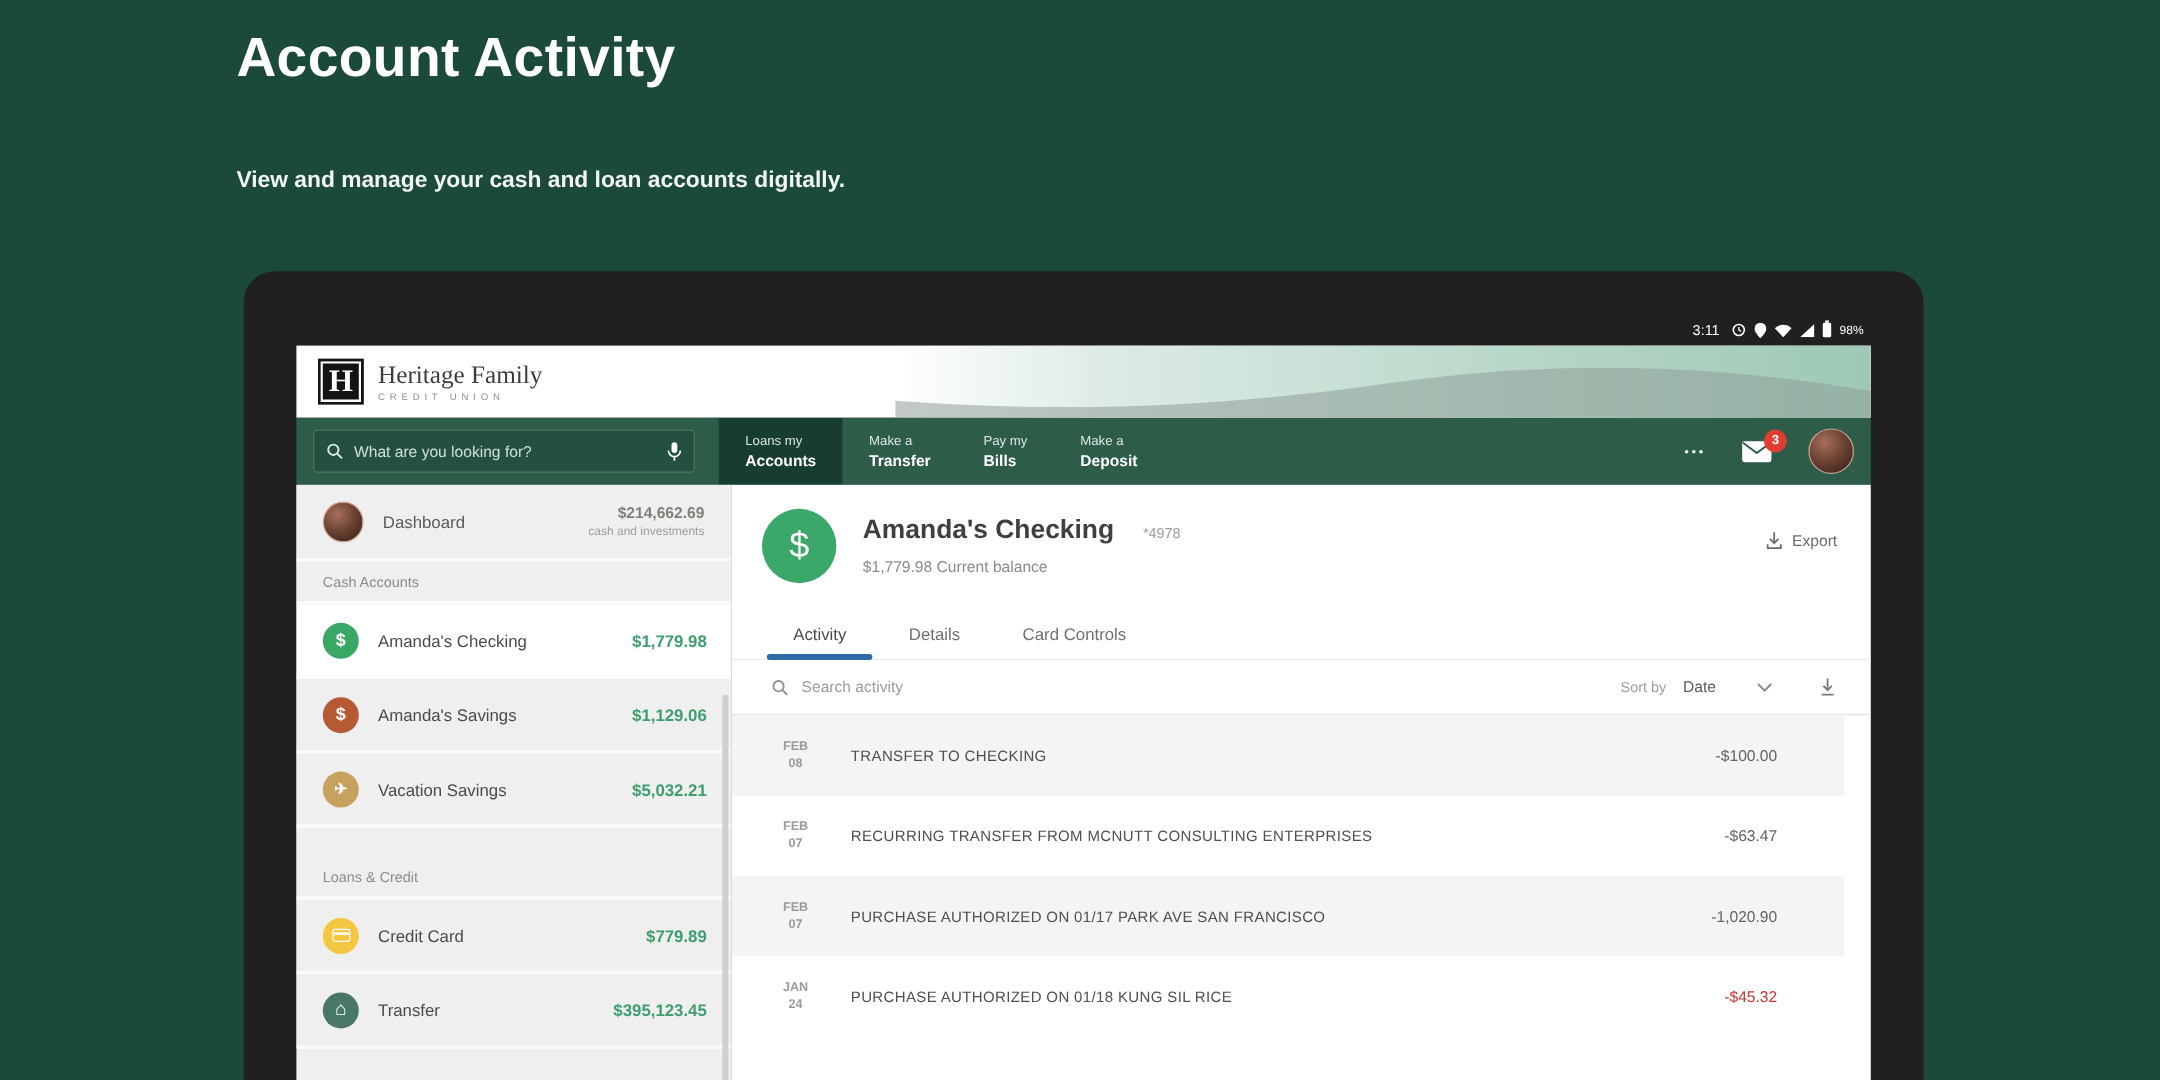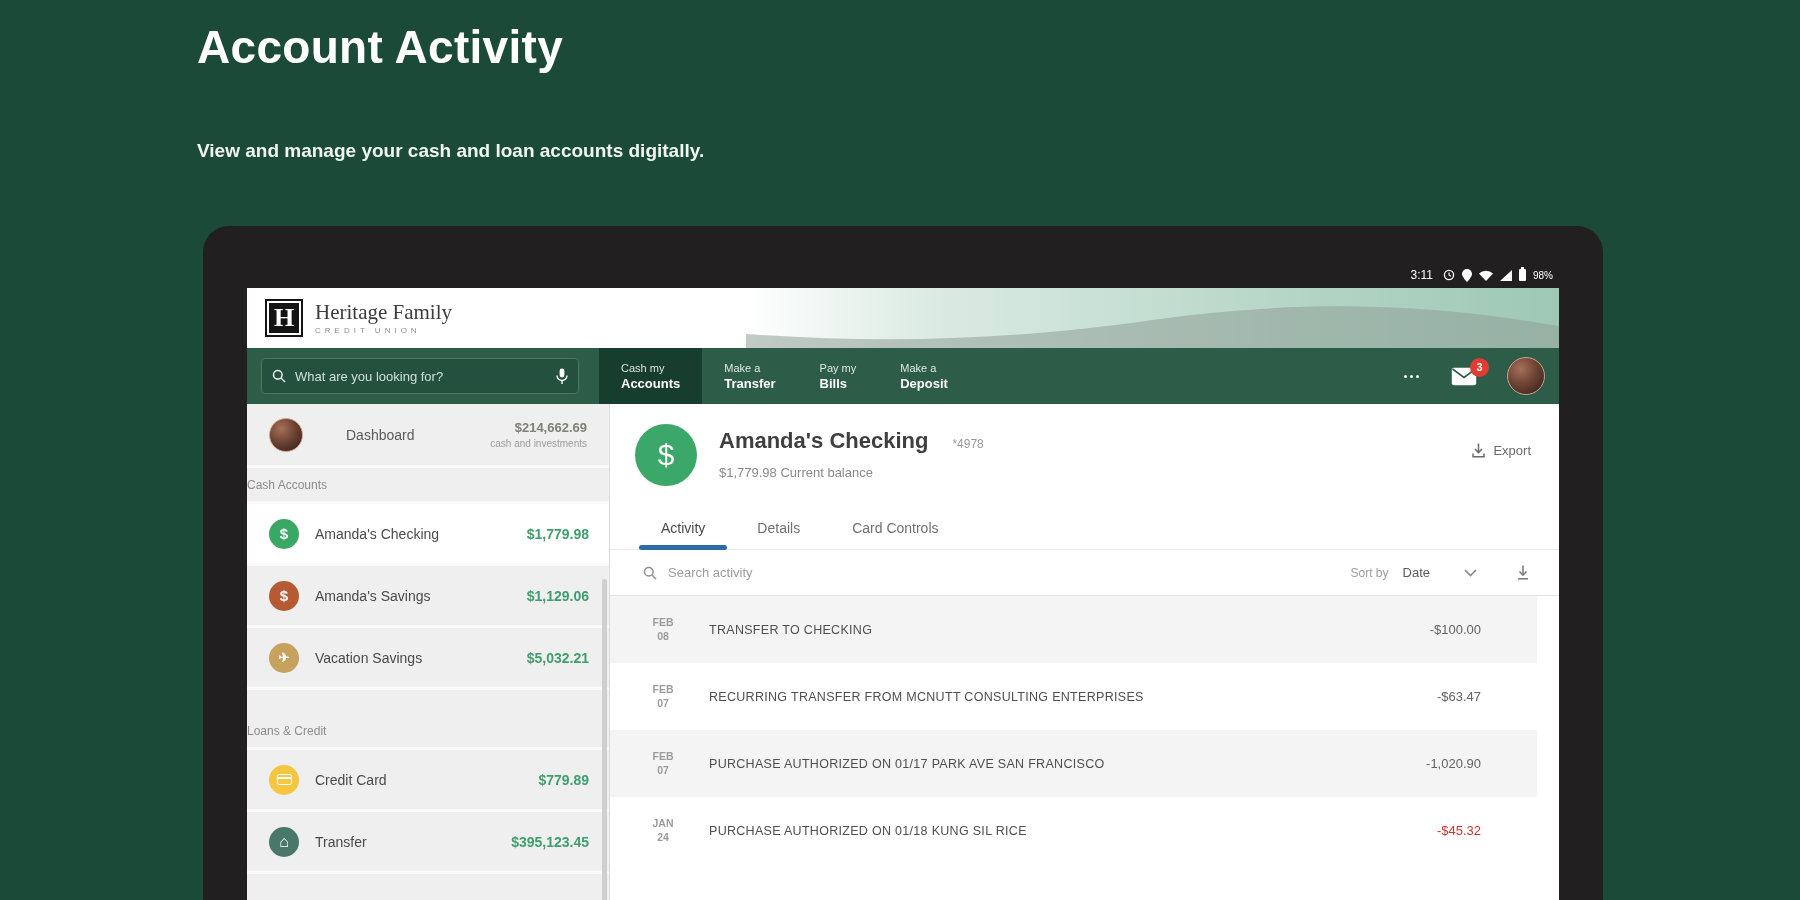--- a/index.html
+++ b/index.html
@@ -46,27 +46,27 @@
   .more-dots i { width:3px; height:3px; border-radius:50%; background:#fff; display:block; }
   .mail-wrap { position:relative; cursor:pointer; }
   .mail-badge { position:absolute; top:-9px; right:-12px; width:19px; height:19px; border-radius:50%; background:#E03C31; color:#fff; font-size:11px; font-weight:700; display:flex; align-items:center; justify-content:center; }
   .avatar { width:38px; height:38px; border-radius:50%; background:radial-gradient(circle at 35% 30%, #a8705a 0%, #6e4434 45%, #2e1c16 100%); border:1px solid #caa28f; cursor:pointer; }
 
   
   .app-body { flex:1; display:flex; min-height:0; }
 
   
   .sidebar { width:363px; background:#EFEFEF; border-right:1px solid #dcdcdc; position:relative; overflow:hidden; }
-  .dash-row { height:64px; display:flex; align-items:center; padding:0 22px; background:#EFEFEF; border-bottom:3px solid #fafafa; cursor:pointer;gap:27px; }
+  .dash-row { height:64px; display:flex; align-items:center; padding:0 22px; background:#EFEFEF; border-bottom:3px solid #fafafa; cursor:pointer; }
   .dash-avatar { width:34px; height:34px; border-radius:50%; background:radial-gradient(circle at 35% 30%, #a8705a 0%, #6e4434 45%, #2e1c16 100%); border:1px solid #caa28f; }
   .dash-label { font-size:14px; color:#5a5a5a; margin-left:16px; }
   .dash-right { margin-left:auto; text-align:right; }
   .dash-amount { font-size:13px; color:#7d8178; font-weight:600; }
   .dash-caption { font-size:10px; color:#9d9d9d; margin-top:3px; }
-  .section-label { height:36px; display:flex; align-items:center; font-size:12px; color:#8c8c8c; background:#EFEFEF; border-bottom:3px solid #fafafa; }
+  .section-label { height:36px; display:flex; align-items:center; padding-left:22px; font-size:12px; color:#8c8c8c; background:#EFEFEF; border-bottom:3px solid #fafafa; }
   .acct-row { height:62px; display:flex; align-items:center; padding:0 20px 0 22px; background:#EFEFEF; border-bottom:3px solid #fafafa; cursor:pointer; }
   .acct-row.active { background:#ffffff; }
   .acct-ico { width:30px; height:30px; border-radius:50%; color:#fff; font-size:15px; font-weight:700; display:flex; align-items:center; justify-content:center; flex:0 0 auto; }
   .acct-name { font-size:14px; color:#4a4a4a; margin-left:16px; }
   .acct-amt { margin-left:auto; font-size:14px; font-weight:600; color:#3F9E6D; }
   .section-gap { height:24px; background:#EFEFEF; }
   .card-glyph { width:15px; height:11px; border:1.5px solid #fff; border-radius:2px; position:relative; }
   .card-glyph:before { content:""; position:absolute; left:0; right:0; top:2px; height:2px; background:#fff; }
   .side-scroll { position:absolute; right:2px; top:175px; width:5px; height:330px; background:#cfcfcf; border-radius:3px; }
 
@@ -166,21 +166,21 @@
         <span style="display:flex;">
           <svg width="12" height="17" viewBox="0 0 12 17">
               <rect x="3.6" y="0.5" width="4.8" height="9" rx="2.4" fill="#fff"></rect>
               <path d="M1 7.5 a5 5 0 0 0 10 0" fill="none" stroke="#fff" stroke-width="1.4"></path>
               <line x1="6" y1="12.6" x2="6" y2="16" stroke="#fff" stroke-width="1.4"></line>
             </svg>
         </span>
       </div>
       <div class="nav-items">
         <div class="nav-item active">
-          <span class="l1">Cash my</span>
+          <span class="l1">Loans my</span>
           <span class="l2">Accounts</span>
         </div>
         <div class="nav-item">
           <span class="l1">Make a</span>
           <span class="l2">Transfer</span>
         </div>
         <div class="nav-item">
           <span class="l1">Pay my</span>
           <span class="l2">Bills</span>
         </div>

